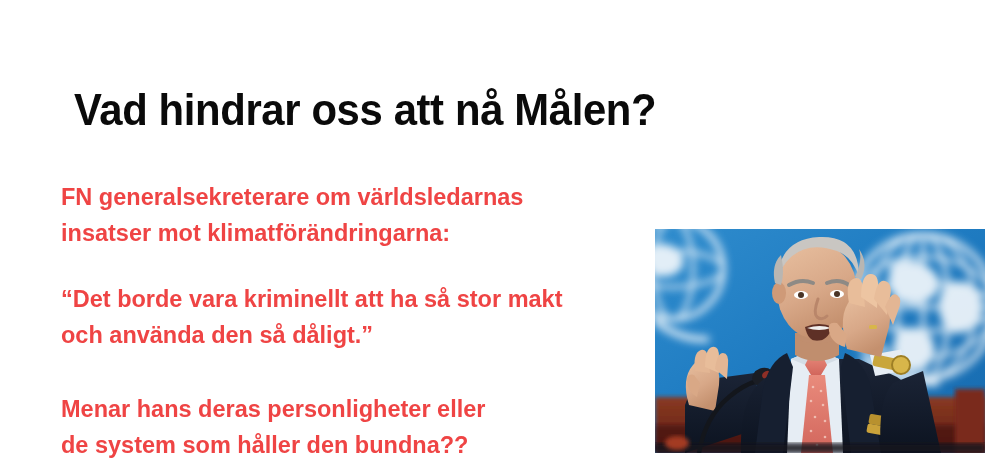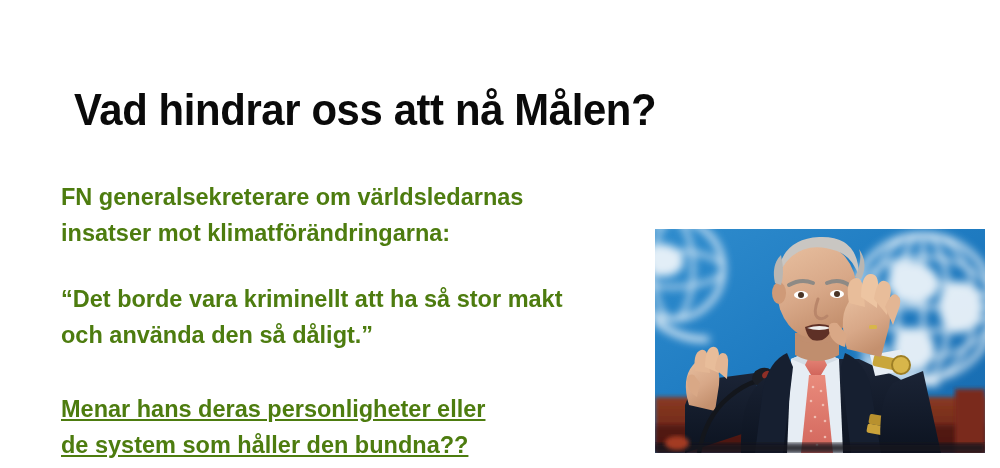--- a/index.html
+++ b/index.html
@@ -40,28 +40,28 @@
   .body-block {
     position: absolute;
     left: 61px;
     top: 179px;
     width: 580px;
   }
   .para {
     font-family: "Liberation Sans", sans-serif;
     font-size: 23.5px;
     font-weight: bold;
-    color: #4d7c0f;
+    color: #ef4444;
     line-height: 36px;
     margin: 0;
     white-space: pre-line;
   }
   .para.p1 { margin-bottom: 30px; }
   .para.p2 { margin-bottom: 38px; }
-  .para.p3 { margin-bottom: 0; text-decoration: underline; }
+  .para.p3 { margin-bottom: 0; }
 
   
   .photo {
     position: absolute;
     left: 655px;
     top: 229px;
     width: 330px;
     height: 224px;
     overflow: hidden;
     background: #2580c4;

